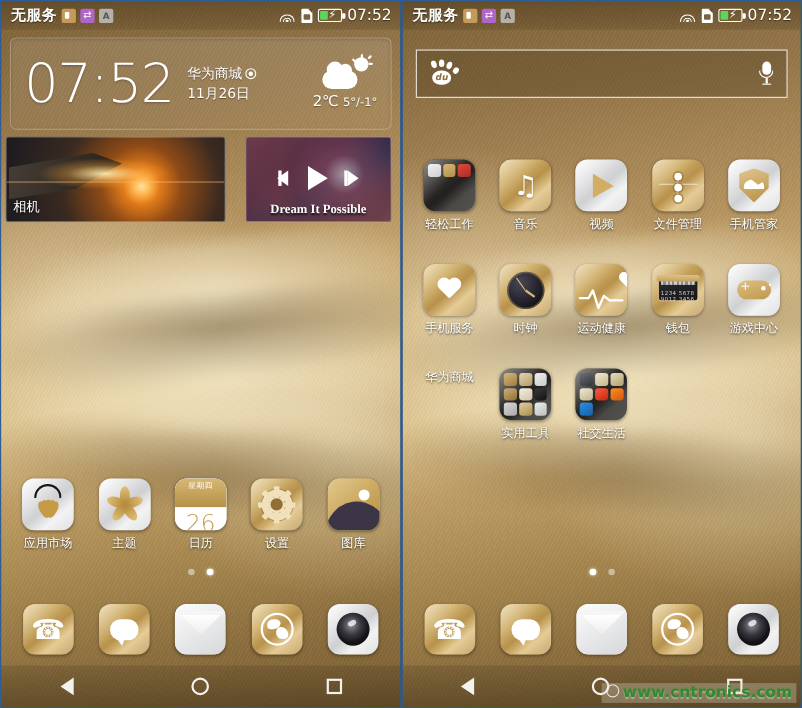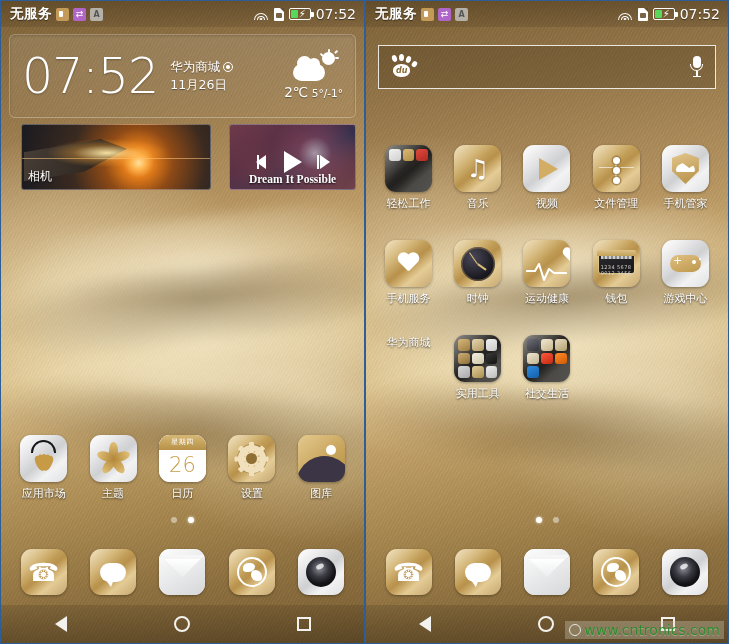--- a/index.html
+++ b/index.html
@@ -148,22 +148,22 @@
       background:#fff; border-radius:50%; }
   .wx-cloud::after { content:""; position:absolute; left:15px; top:-6px; width:12px;height:12px;
       background:#fff; border-radius:50%; }
   .cw-temps { font-size: 12px; text-shadow: 0 1px 1px rgba(0,0,0,.4); white-space: nowrap;}
   .cw-temps .big { font-size: 13.5px; }
   .cw-temps .small { font-size: 10.5px; }
 
   
   .mediarow {
     position: relative; z-index: 4;
-    margin: 6px 8px 0 20px;
-    display: flex; gap: 18px; height: 66px;
+    margin: 6px 8px 0 4px;
+    display: flex; gap: 18px; height: 78px;
   }
   .photo-widget {
     flex: 1 1 auto; width: 213px; border-radius: 3px; position: relative; overflow: hidden;
     border: 1px solid rgba(255,255,255,.30);
     background:
       radial-gradient(circle at 62% 58%, #ffe7a8 0%, #ffb44e 6%, #e07a19 13%, #8e4a16 28%, #3a2a20 55%, #1a1a20 100%),
       linear-gradient(180deg,#2d3a46,#14161c);
   }
   .plane-wing {
     position:absolute; left: 2px; top: 14px; width: 132px; height: 44px;
@@ -272,21 +272,21 @@
 
   .g-theme { position:absolute; inset:0; }
   .g-theme .bl {
     position:absolute; left:50%; top:50%; width:9px; height:17px;
     background: linear-gradient(180deg,#e0c076,#b4893c);
     border-radius: 60% 60% 40% 40%; transform-origin: 50% 100%;
     margin-left:-4.5px; margin-top:-17px;
   }
 
   .g-cal { position:absolute; inset:0; background:#fff; }
-  .g-cal .hdr { height: 15px; background: linear-gradient(180deg,#d5b775,#b79147);
+  .g-cal .hdr { height: 26px; background: linear-gradient(180deg,#d5b775,#b79147);
       color:#fff; font-size:7px; text-align:center; line-height:14px; letter-spacing:.5px;}
   .g-cal .day { color:#c79a45; font-size:21px; text-align:center; line-height: 31px; font-weight:300;}
 
   .g-gear { position:absolute; inset:0; display:flex; align-items:center; justify-content:center; }
   .g-gear .ring { width: 28px; height:28px; border-radius:50%;
       border: 6px solid #f0e0bb; position: relative;
       box-shadow: 0 0 0 1px rgba(120,90,40,.4);}
   .g-gear .tooth { position:absolute; left:50%; top:50%; width:5px; height:34px;
       background:#f0e0bb; margin-left:-2.5px; margin-top:-17px; transform-origin:50% 50%; border-radius:1px;}
   .g-gear .hub { position:absolute; left:50%; top:50%; width:11px;height:11px; margin:-5.5px 0 0 -5.5px;
@@ -418,22 +418,22 @@
     display:flex; align-items:center; justify-content: space-around;
     background: linear-gradient(180deg, rgba(60,46,24,.20), rgba(50,38,18,.42));
   }
   .nav-back { width:0;height:0;border-top:8px solid transparent;border-bottom:8px solid transparent;
       border-right:12px solid rgba(255,255,255,.92); }
   .nav-home { width:16px;height:16px;border:2px solid rgba(255,255,255,.92);border-radius:50%; }
   .nav-rec  { width:14px;height:14px;border:2px solid rgba(255,255,255,.92); }
 
   .watermark {
     position:absolute; right: 4px; bottom: 4px; z-index: 20;
-    display:flex; align-items:center; gap: 3px;
-    color: #2e8b2e; font-size: 14px; font-weight: 400;
+    display:flex; gap: 3px;
+    color: #2e8b2e; font-size: 14px; font-weight: 700;
     text-shadow: 0 1px 1px rgba(255,255,255,.35);
     background: rgba(210,205,185,.35);
     padding: 1px 4px;
   }
   .wm-ring { width: 12px;height:12px;border:1.5px solid rgba(255,255,255,.8); border-radius:50%; }
 </style>
 </head>
 <body>
 
 <div id="root">

